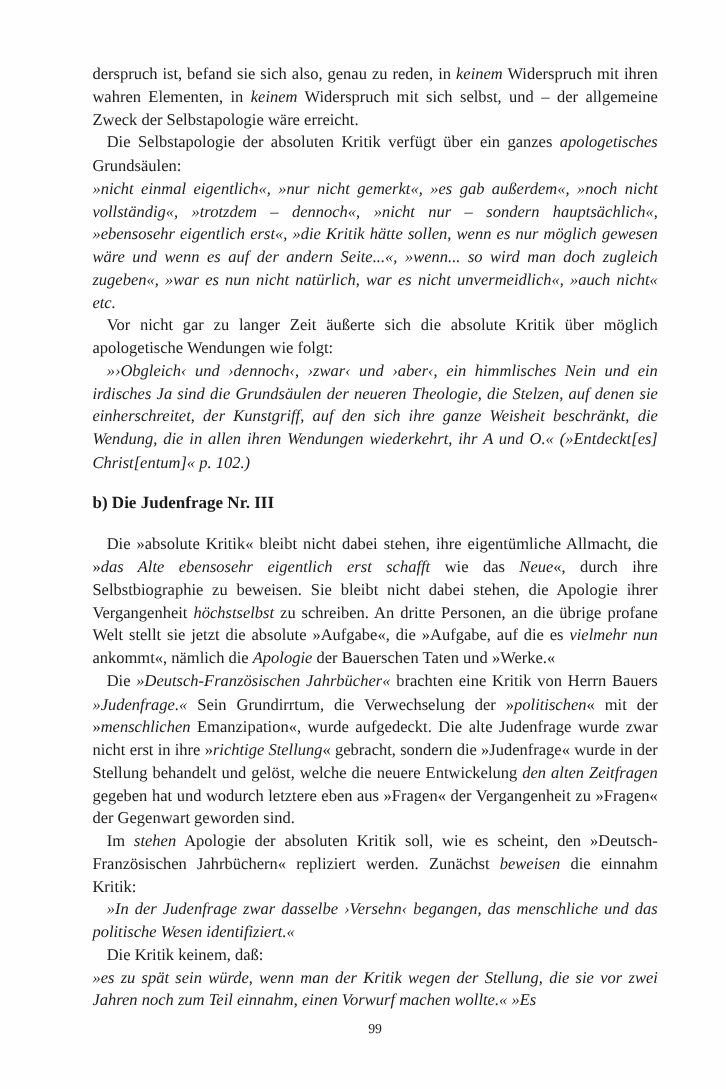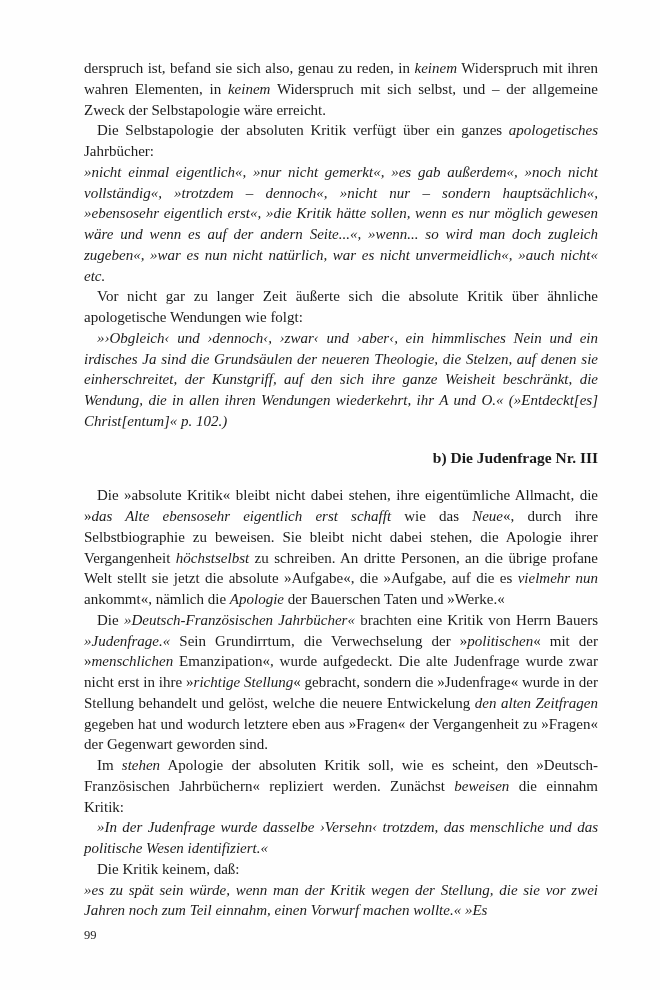--- a/index.html
+++ b/index.html
@@ -32,45 +32,45 @@
   .para.indent {
     text-indent: 13px;
   }
   .para em, .heading em {
     font-style: italic;
   }
   .heading {
     margin: 16px 0 17px 0;
     font-size: 15.5px;
     font-weight: bold;
-    text-align: right;
+    text-align: left;
     line-height: 20.75px;
   }
   .page-number {
     position: absolute;
     top: 928px;
     left: 84px;
     width: 514px;
-    text-align: left;
+    text-align: center;
     font-size: 12.5px;
     line-height: 15px;
   }
 </style>
 </head>
 <body>
 
 <div class="page" style="--paper: #fefefe; --ink: #1b1b1b;">
   <div class="text-block">
       <p class="para"><span>derspruch ist, befand sie sich also, genau zu reden, in </span><em>keinem</em><span> Widerspruch mit ihren wahren Elementen, in </span><em>keinem</em><span> Widerspruch mit sich selbst, und – der allgemeine Zweck der Selbstapologie wäre erreicht.</span></p>
-      <p class="para indent"><span>Die Selbstapologie der absoluten Kritik verfügt über ein ganzes </span><em>apologe­tisches</em><span> Jahrbücher:</span></p>
+      <p class="para indent"><span>Die Selbstapologie der absoluten Kritik verfügt über ein ganzes </span><em>apologe­tisches</em><span> Grundsäulen:</span></p>
       <p class="para"><em>»nicht einmal eigentlich«, »nur nicht gemerkt«, »es gab außerdem«, »noch nicht vollständig«, »trotzdem – dennoch«, »nicht nur – sondern hauptsächlich«, »ebensosehr eigentlich erst«, »die Kritik hätte sollen, wenn es nur möglich gewesen wäre und wenn es auf der andern Seite...«, »wenn... so wird man doch zugleich zugeben«, »war es nun nicht natürlich, war es nicht unvermeid­lich«, »auch nicht« etc.</em></p>
-      <p class="para indent"><span>Vor nicht gar zu langer Zeit äußerte sich die absolute Kritik über ähnliche apologetische Wendungen wie folgt:</span></p>
+      <p class="para indent"><span>Vor nicht gar zu langer Zeit äußerte sich die absolute Kritik über möglich apologetische Wendungen wie folgt:</span></p>
       <p class="para indent"><em>»›Obgleich‹ und ›dennoch‹, ›zwar‹ und ›aber‹, ein himmlisches Nein und ein irdisches Ja sind die Grundsäulen der neueren Theologie, die Stelzen, auf denen sie einherschreitet, der Kunstgriff, auf den sich ihre ganze Weisheit beschränkt, die Wendung, die in allen ihren Wendungen wiederkehrt, ihr A und O.« (»Entdeckt[es] Christ[entum]« p. 102.)</em></p>
       <h2 class="heading"><span>b) Die Judenfrage Nr. III</span></h2>
       <p class="para indent"><span>Die »absolute Kritik« bleibt nicht dabei stehen, ihre eigentümliche All­macht, die »</span><em>das Alte ebensosehr eigentlich erst schafft</em><span> wie das </span><em>Neue</em><span>«, durch ihre Selbstbiographie zu beweisen. Sie bleibt nicht dabei stehen, die Apologie ihrer Vergangenheit </span><em>höchstselbst</em><span> zu schreiben. An dritte Personen, an die übrige profane Welt stellt sie jetzt die absolute »Aufgabe«, die »Aufgabe, auf die es </span><em>vielmehr nun</em><span> ankommt«, nämlich die </span><em>Apologie</em><span> der Bauerschen Taten und »Werke.«</span></p>
       <p class="para indent"><span>Die </span><em>»Deutsch-Französischen Jahrbücher«</em><span> brachten eine Kritik von Herrn Bauers </span><em>»Judenfrage.«</em><span> Sein Grundirrtum, die Verwechselung der »</span><em>politischen</em><span>« mit der »</span><em>menschlichen</em><span> Emanzipation«, wurde aufgedeckt. Die alte Judenfrage wurde zwar nicht erst in ihre »</span><em>richtige Stellung</em><span>« gebracht, sondern die »Ju­denfrage« wurde in der Stellung behandelt und gelöst, welche die neuere Entwickelung </span><em>den alten Zeitfragen</em><span> gegeben hat und wodurch letztere eben aus »Fragen« der Vergangenheit zu »Fragen« der Gegenwart geworden sind.</span></p>
       <p class="para indent"><span>Im </span><em>stehen</em><span> Apologie der absoluten Kritik soll, wie es scheint, den »Deutsch-Französischen Jahrbüchern« repliziert werden. Zunächst </span><em>beweisen</em><span> die einnahm Kritik:</span></p>
-      <p class="para indent"><em>»In der Judenfrage wurde dasselbe ›Versehn‹ trotzdem, das menschliche und das politische Wesen identifiziert.«</em></p>
+      <p class="para indent"><em>»In der Judenfrage zwar dasselbe ›Versehn‹ begangen, das menschliche und das politische Wesen identifiziert.«</em></p>
       <p class="para indent"><span>Die Kritik keinem, daß:</span></p>
       <p class="para"><em>»es zu spät sein würde, wenn man der Kritik wegen der Stellung, die sie vor zwei Jahren noch zum Teil einnahm, einen Vorwurf machen wollte.« »Es</em></p>
     </div>
   <div class="page-number">99</div>
 </div>
 
 </body></html>

